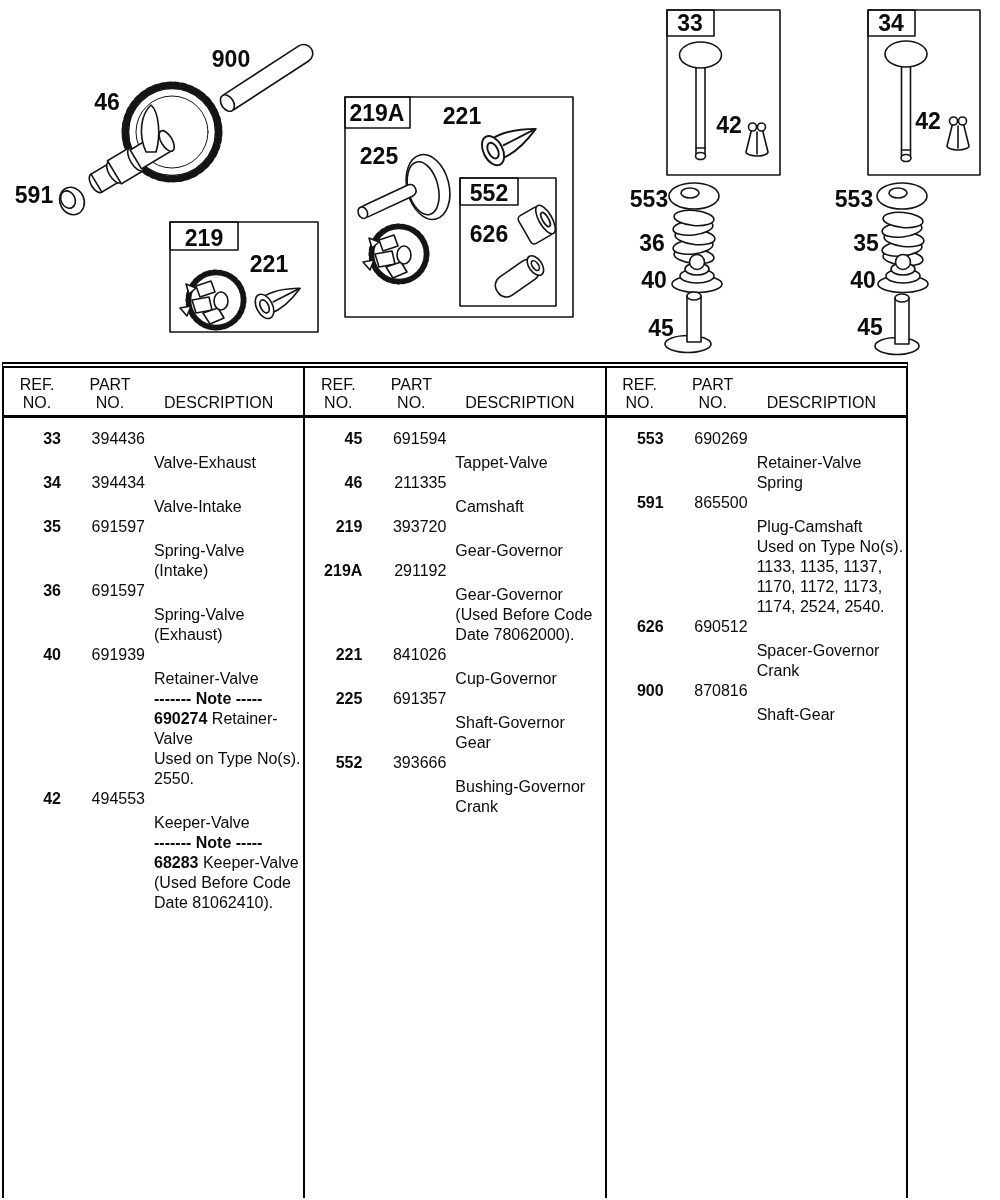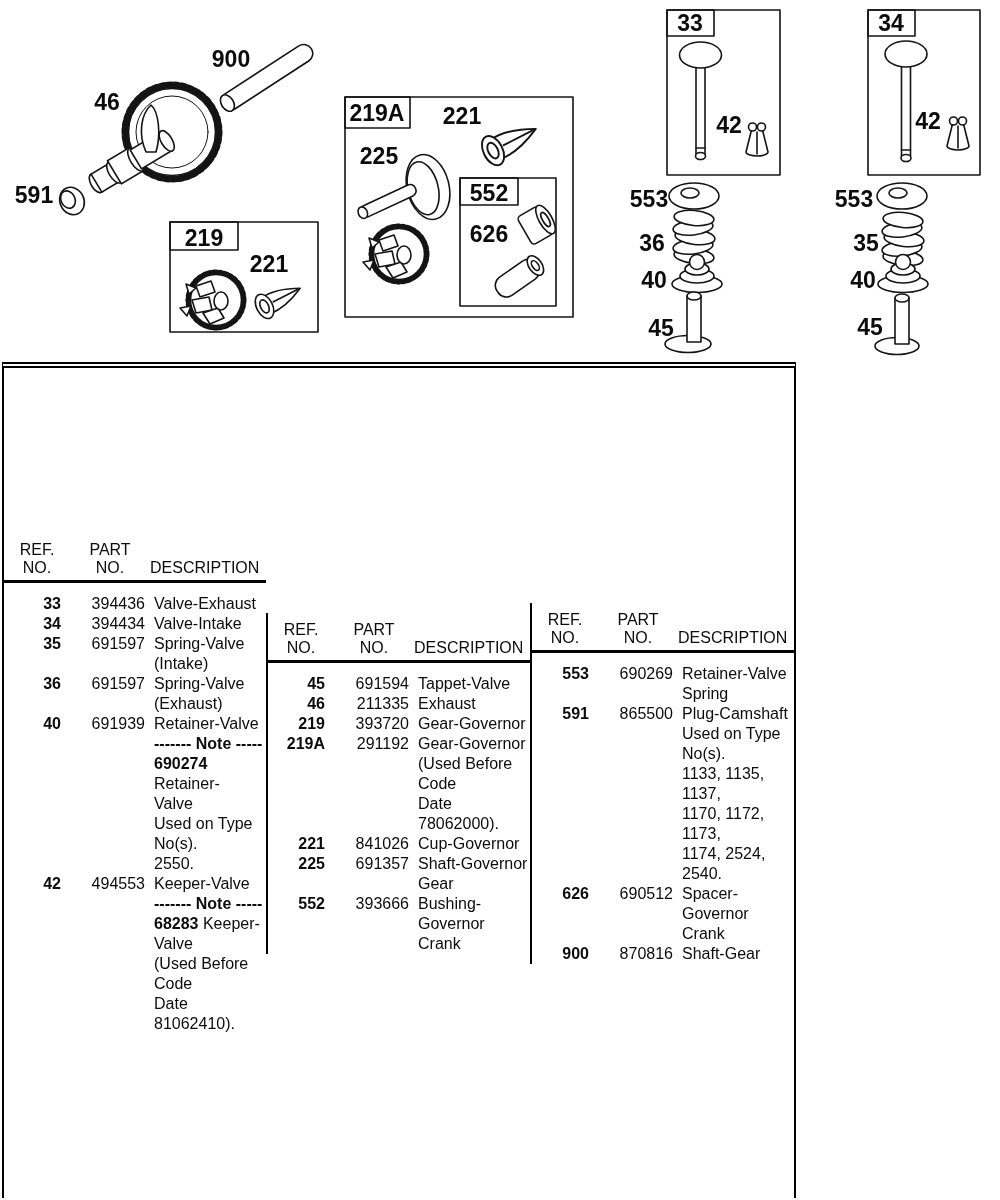--- a/index.html
+++ b/index.html
@@ -1,34 +1,34 @@
 <!DOCTYPE html>
 <html><head>
 <meta charset="utf-8">
 <style>
   html,body{margin:0;padding:0;background:#fff;}
   body{width:1000px;height:1200px;font-family:"Liberation Sans",sans-serif;color:#0c0c0c;}
   .page{position:relative;width:1000px;height:1200px;overflow:hidden;background:#fff;}
   .diagram-svg{position:absolute;top:0;left:0;}
   .callout{font:bold 23px "Liberation Sans",sans-serif;fill:#0c0c0c;stroke:none;}
-  .parts-table{position:absolute;top:362px;left:2px;width:794px;height:836px;
+  .parts-table{position:absolute;top:362px;left:2px;width:906px;height:836px;
     border-top:6px double #000;border-left:2px solid #000;border-right:2px solid #000;
-    display:flex;box-sizing:border-box;align-items:center;}
+    display:flex;box-sizing:border-box;}
   .col{flex:1 1 0;display:flex;flex-direction:column;min-width:0;}
   .col + .col{border-left:2px solid #000;}
   .thead{height:44px;border-bottom:3px solid #000;display:flex;align-items:flex-end;
     padding-bottom:3px;font-size:16px;line-height:18px;}
   .h-ref{width:66px;text-align:center;flex:none;}
   .h-part{width:80px;text-align:center;flex:none;}
   .h-desc{flex:1;text-align:center;padding-right:16px;}
   .rows{padding-top:11px;font-size:16px;line-height:20px;}
   .row{display:flex;align-items:flex-start;}
   .ref{width:57px;text-align:right;font-weight:700;flex:none;}
   .part{width:84px;text-align:right;font-weight:400;flex:none;}
-  .desc{flex:1;margin-left:9px;min-width:0;}
+  .desc{flex:1;margin-left:9px;min-width:0;margin-top:24px;}
   .dl{min-height:20px;}
   .b{font-weight:700;}
 </style>
 </head>
 <body>
 
 <div class="page">
 
   <svg class="diagram-svg" width="1000" height="362" viewBox="0 0 1000 362">
     <g stroke="#141414" stroke-width="1.6" fill="#fff" stroke-linejoin="round" stroke-linecap="round">
@@ -317,21 +317,21 @@
             <div class="ref">45</div>
             <div class="part">691594</div>
             <div class="desc">
               <div class="dl"><span>Tappet-Valve</span></div>
             </div>
           </div>
           <div class="row">
             <div class="ref">46</div>
             <div class="part">211335</div>
             <div class="desc">
-              <div class="dl"><span>Exhaust</span></div>
+              <div class="dl"><span>Camshaft</span></div>
             </div>
           </div>
           <div class="row">
             <div class="ref">219</div>
             <div class="part">393720</div>
             <div class="desc">
               <div class="dl"><span>Gear-Governor</span></div>
             </div>
           </div>
           <div class="row">

